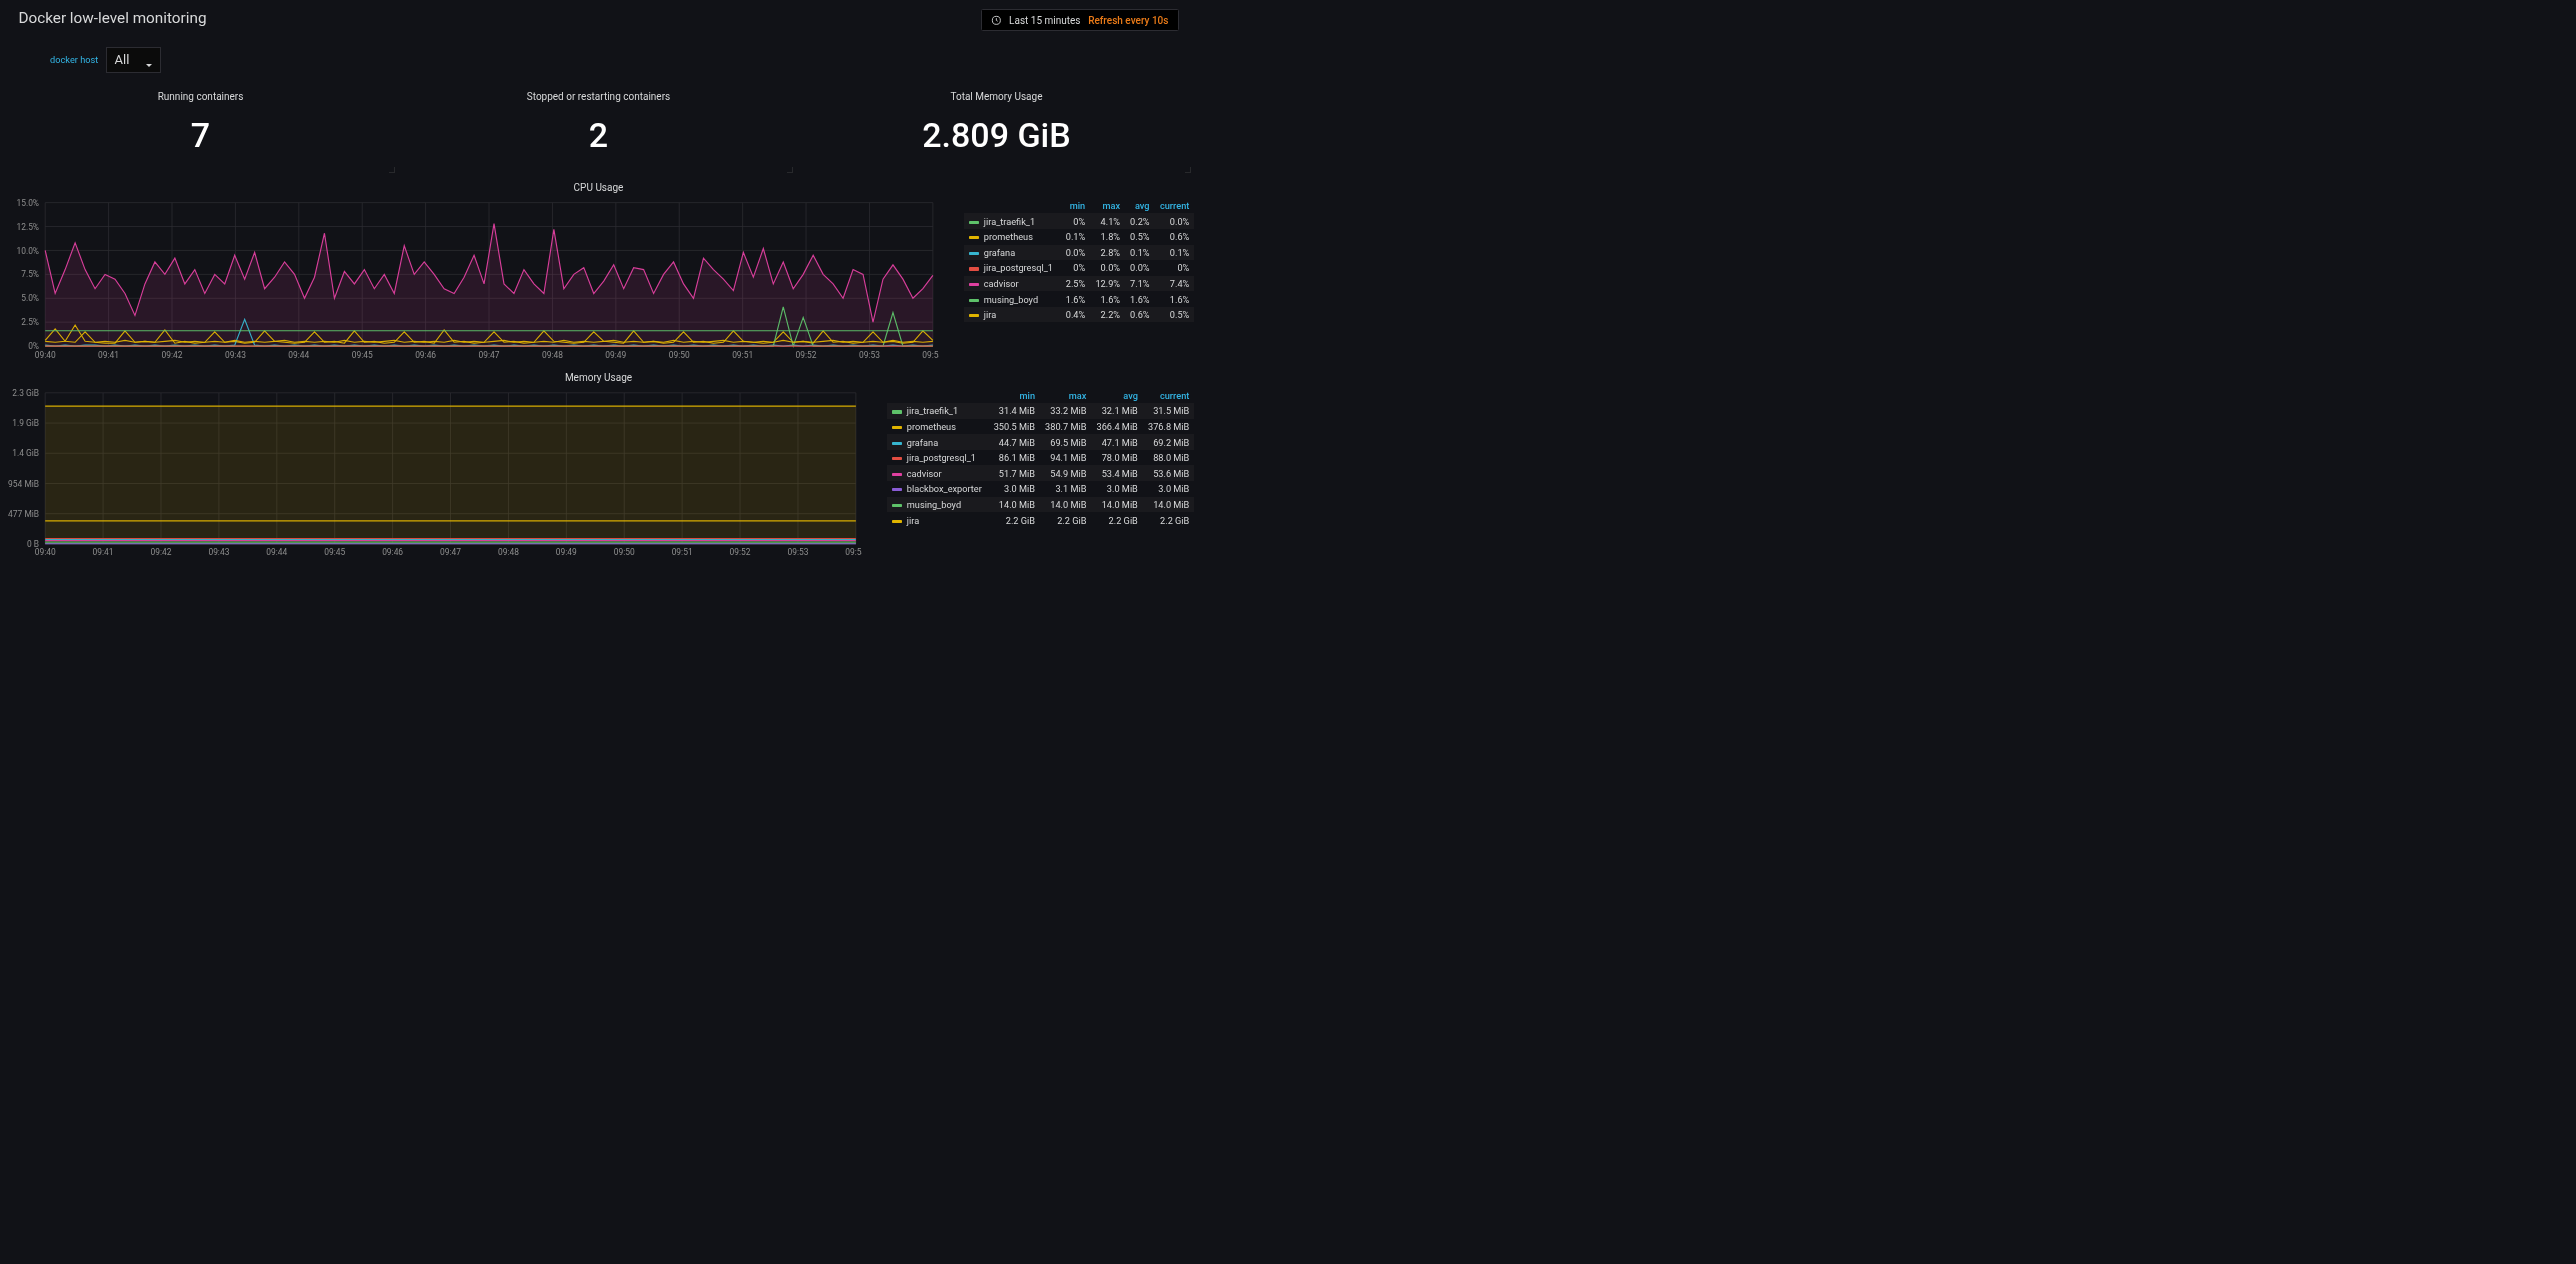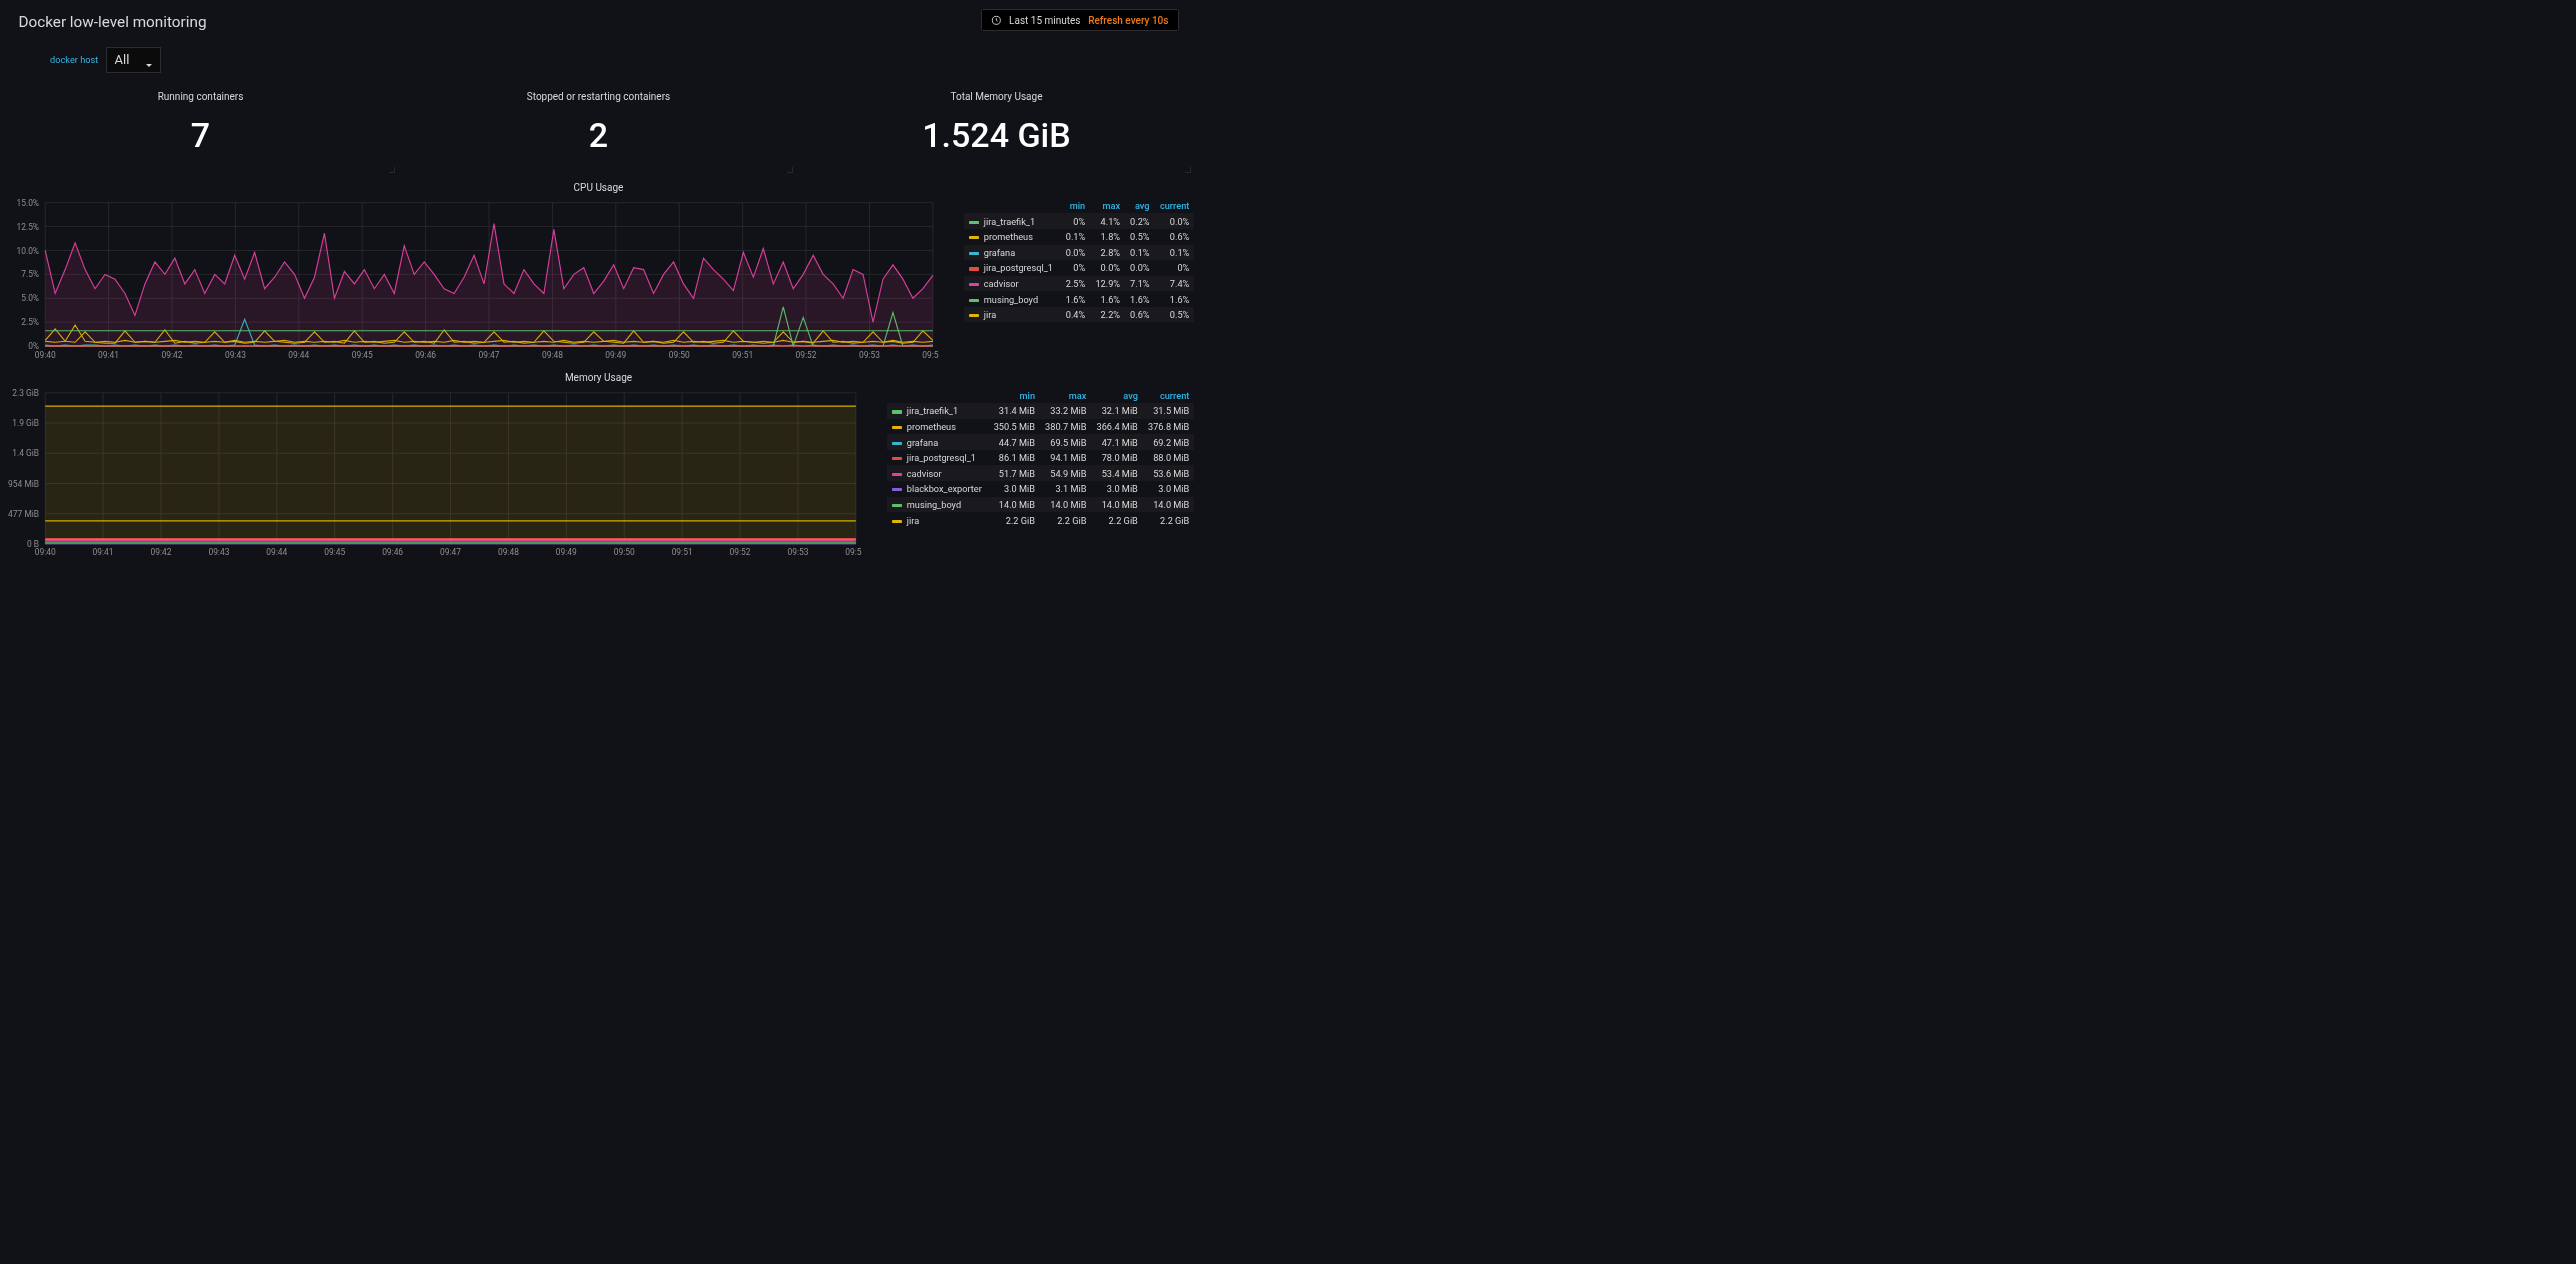--- a/index.html
+++ b/index.html
@@ -7,21 +7,21 @@
   background: #111217;
   color: #d8d9da;
   font-family: -apple-system, BlinkMacSystemFont, "Segoe UI", Roboto, Helvetica, Arial, sans-serif;
   font-size: 9.2px;
   width: 1197px;
   padding: 0;
 }
 .header {
   display: flex;
   justify-content: space-between;
-  align-items: flex-end;
+  align-items: flex-start;
   padding: 9.2px 18.4px;
 }
 .title {
   font-size: 15.3px;
   font-weight: 400;
   color: #d8d9da;
 }
 .time-controls {
   display: flex;
   align-items: center;
@@ -186,21 +186,21 @@
     <div class="stat-value">7</div>
     <div class="resize-corner"></div>
   </div>
   <div class="stat-panel">
     <div class="panel-title">Stopped or restarting containers</div>
     <div class="stat-value">2</div>
     <div class="resize-corner"></div>
   </div>
   <div class="stat-panel">
     <div class="panel-title">Total Memory Usage</div>
-    <div class="stat-value">1.524 GiB</div>
+    <div class="stat-value">2.809 GiB</div>
     <div class="resize-corner"></div>
   </div>
 </div>
 
 <div class="graph-panel">
   <div class="panel-title">CPU Usage</div>
   <div class="graph-body">
     <div class="chart-area">
       <svg id="cpu-svg" width="936" height="165" viewBox="0 0 1220 215" style="font-size:12px">
           <line x1="55" y1="193" x2="1212" y2="193" class="grid-line"></line>

